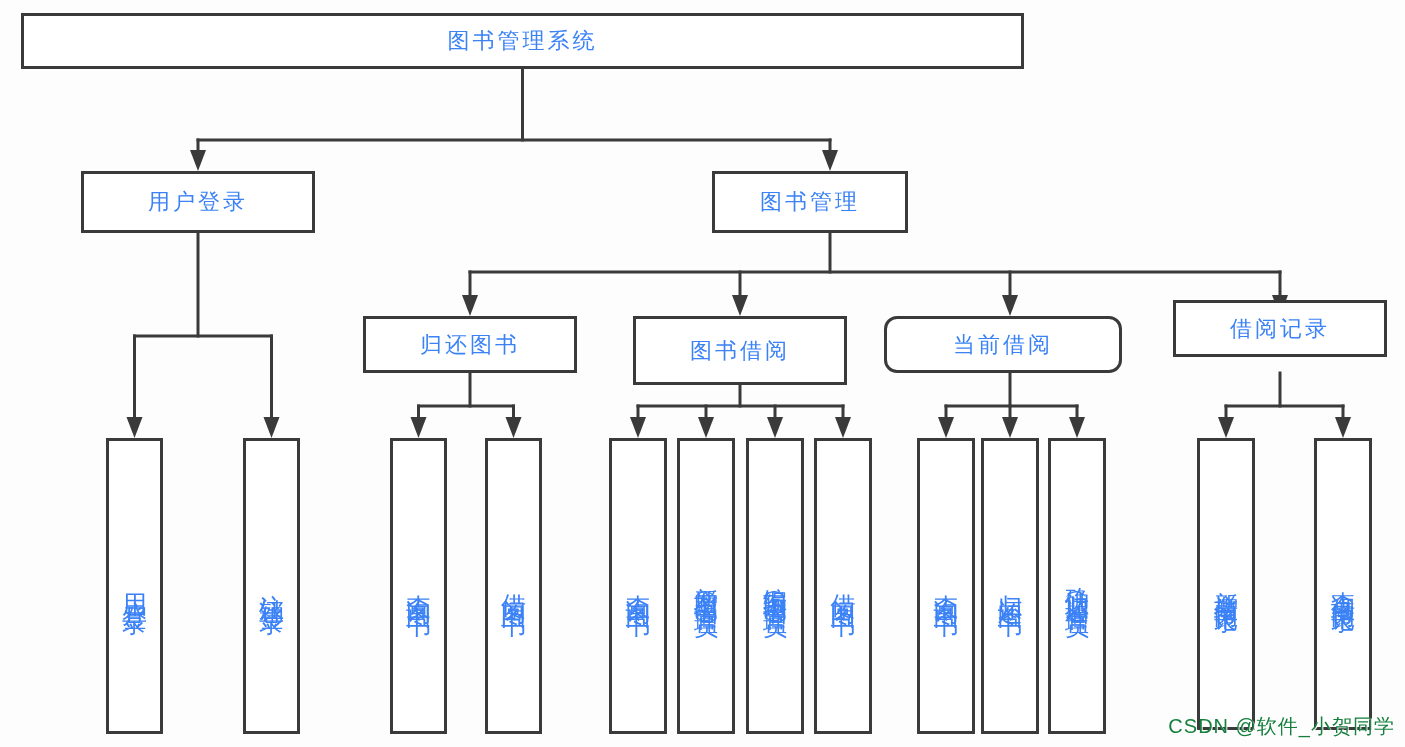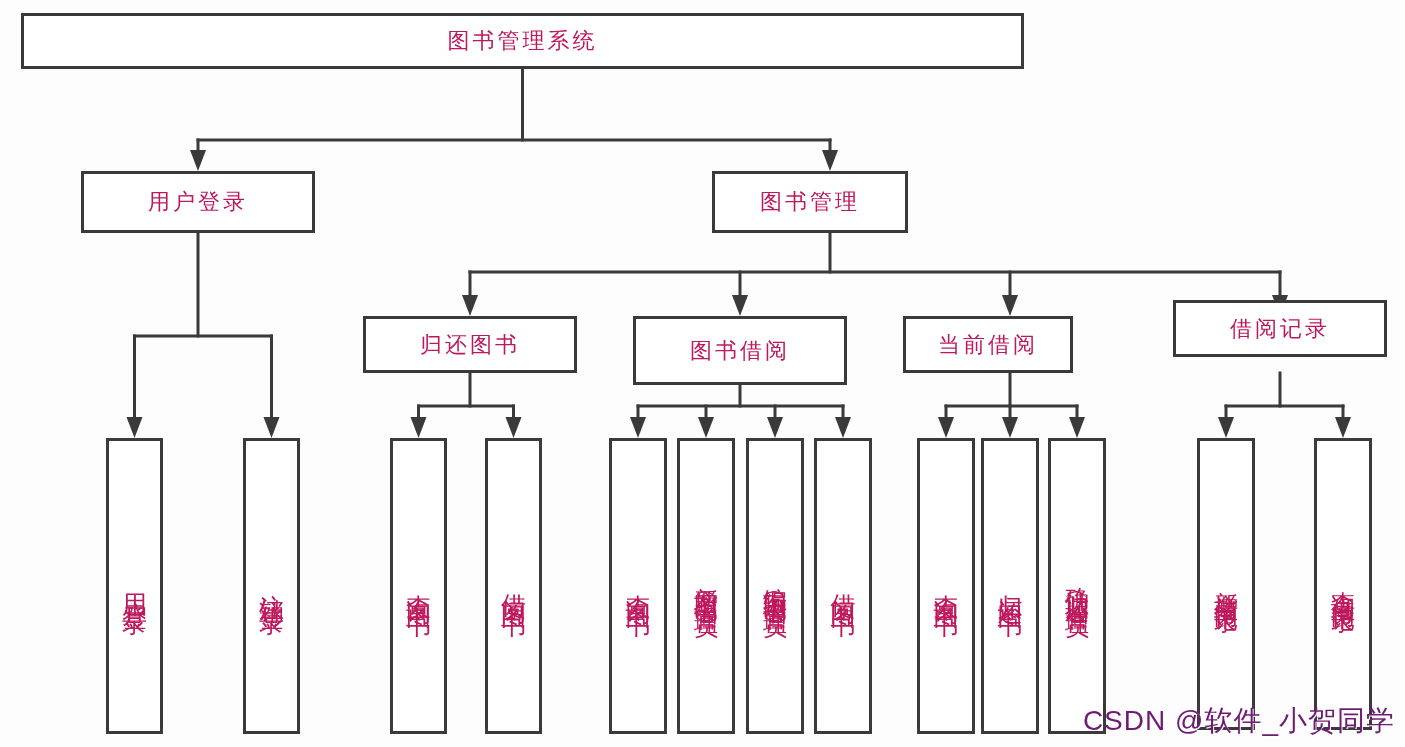--- a/index.html
+++ b/index.html
@@ -20,21 +20,21 @@
     left: 0;
     top: 0;
     z-index: 1;
     pointer-events: none;
   }
   .node {
     position: absolute;
     box-sizing: border-box;
     background: #ffffff;
     border: 3px solid #3a3a3a;
-    color: #be185d;
+    color: #3b82f6;
     display: flex;
     align-items: center;
     justify-content: center;
     z-index: 2;
     text-align: center;
     white-space: nowrap;
   }
   .node.h {
     font-size: 22px;
     letter-spacing: 3px;
@@ -47,22 +47,22 @@
   }
   .node.v.long {
     letter-spacing: 4px;
     font-size: 24px;
   }
   #watermark {
     position: absolute;
     right: 10px;
     bottom: 7px;
     z-index: 3;
-    font-size: 28px;
-    color: #701a75;
+    font-size: 20px;
+    color: #15803d;
     letter-spacing: 1px;
     text-shadow: 1px 1px 0 rgba(255,255,255,0.9);
   }
 </style>
 </head>
 <body>
 
 <div id="canvas">
 
   <svg id="connectors" width="1405" height="747" viewBox="0 0 1405 747">
@@ -130,21 +130,21 @@
   <div class="node h" style="left: 712px; top: 171px; width: 196px; height: 62px;">
     <span>图书管理</span>
   </div>
 
   <div class="node h" style="left: 363px; top: 316px; width: 214px; height: 57px;">
     <span>归还图书</span>
   </div>
   <div class="node h" style="left: 633px; top: 316px; width: 214px; height: 69px;">
     <span>图书借阅</span>
   </div>
-  <div class="node h" style="left: 903px; top: 316px; width: 170px; height: 57px;">
+  <div class="node h" style="left: 884px; top: 316px; width: 238px; height: 57px; border-radius: 13px;">
     <span>当前借阅</span>
   </div>
   <div class="node h" style="left: 1173px; top: 300px; width: 214px; height: 57px;">
     <span>借阅记录</span>
   </div>
 
   <div class="node v" style="left: 106px; top: 438px; width: 57px; height: 296px;">
     <span>用户登录</span>
   </div>
   <div class="node v" style="left: 243px; top: 438px; width: 57px; height: 296px;">

